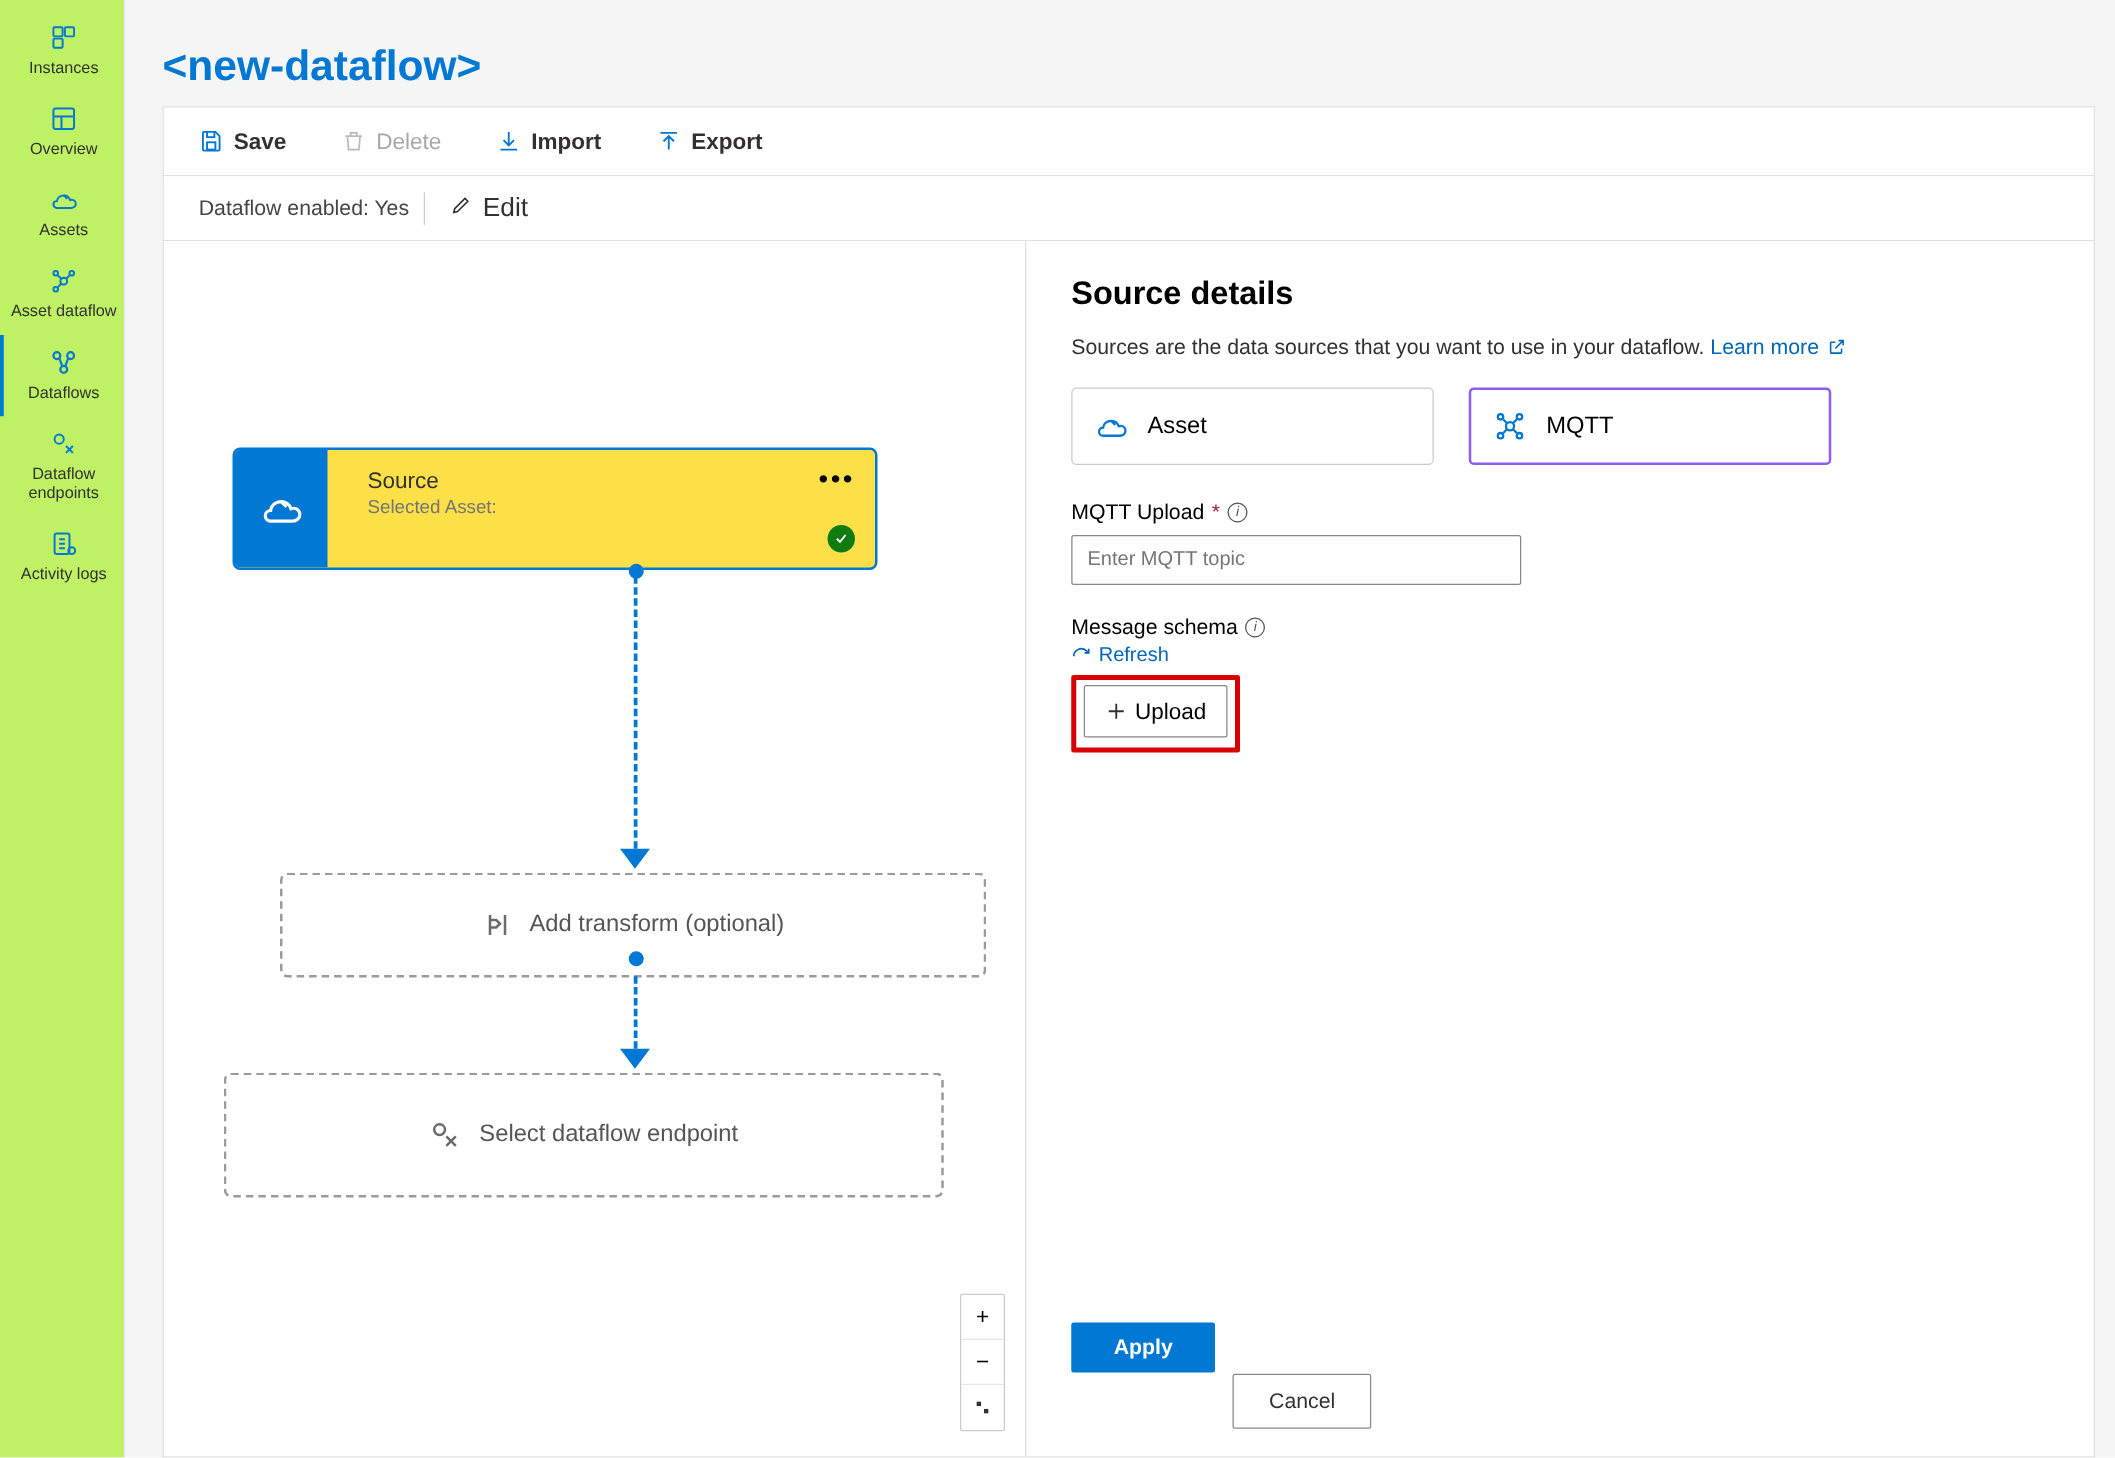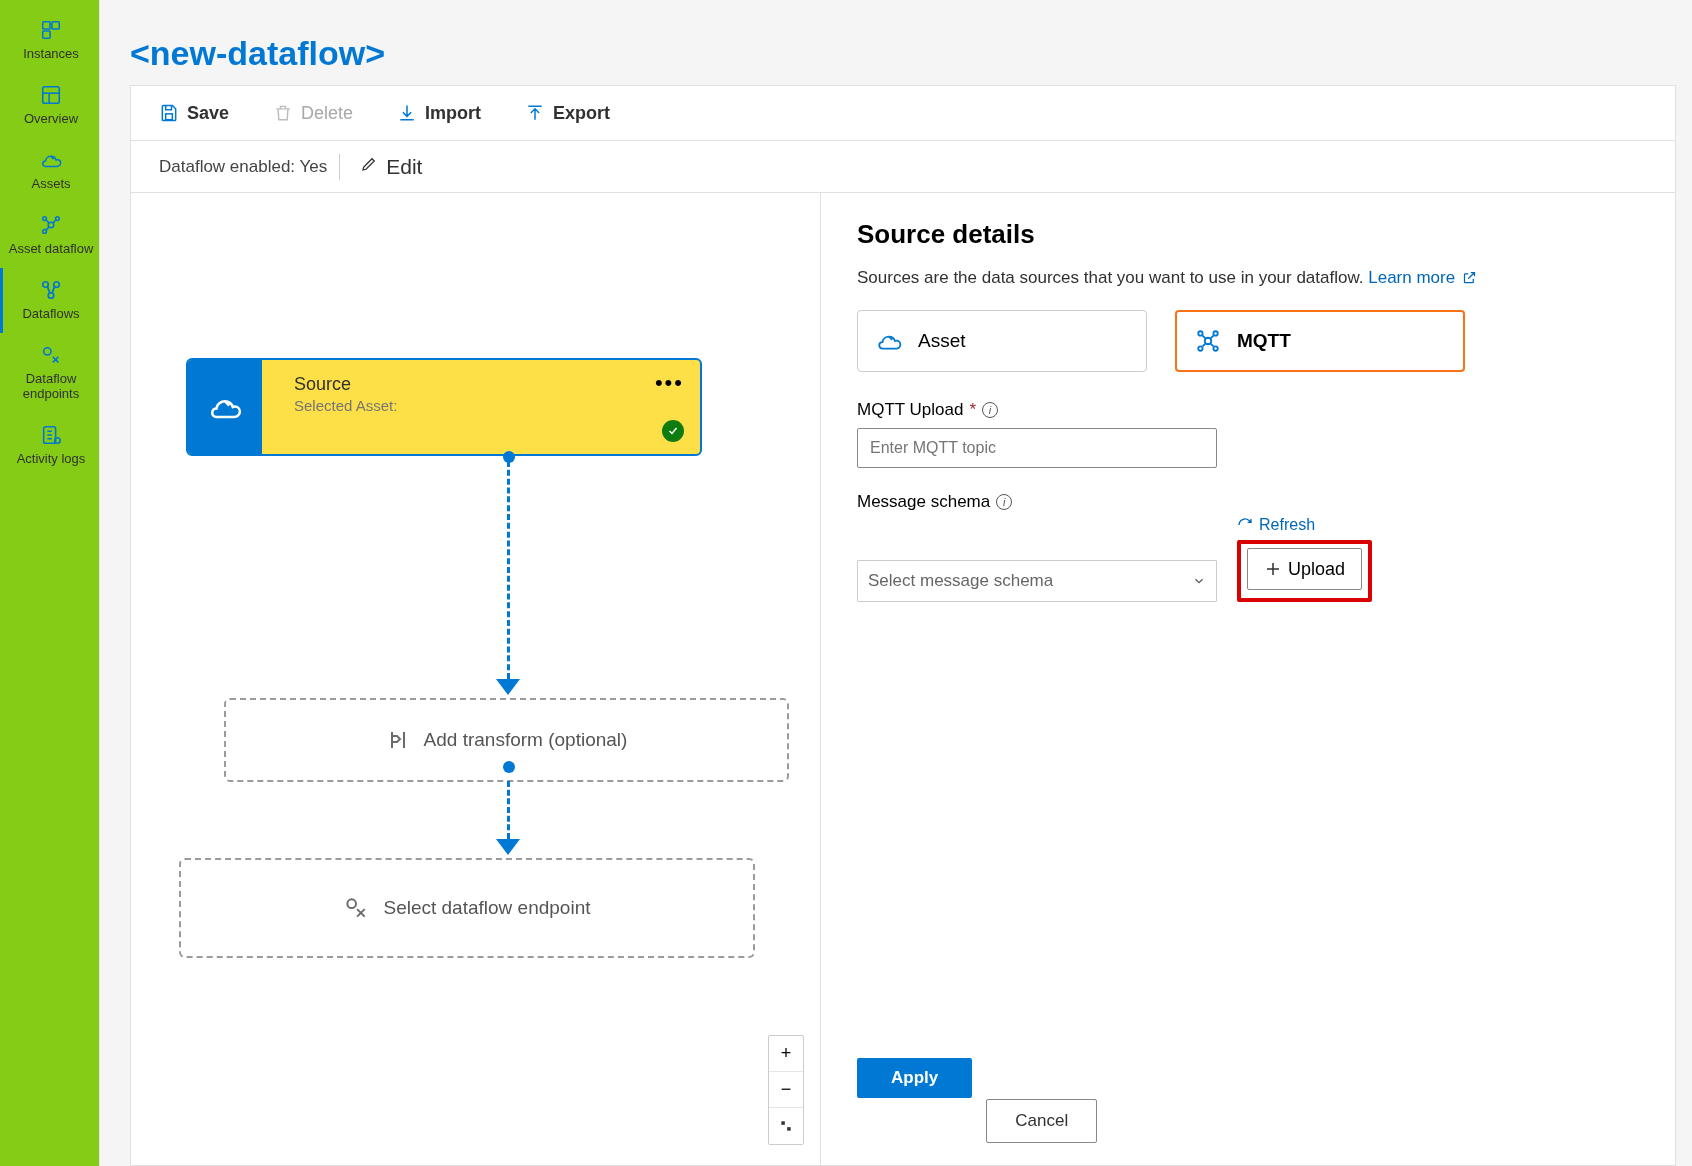--- a/index.html
+++ b/index.html
@@ -1,19 +1,19 @@
 <!DOCTYPE html>
 <html><head>
 <meta charset="utf-8">
 <style>
 * { box-sizing: border-box; margin: 0; padding: 0; font-family: "Segoe UI", -apple-system, sans-serif; }
 body { background: #f5f5f5; width: 1692px; height: 1166px; overflow: hidden; display: flex; }
 
 
-.sidebar { width: 100px; background: #84cc16; border-right: 1px solid #e5e5e5; display: flex; flex-direction: column; padding-top: 8px; }
+.sidebar { width: 100px; background: #bef264; border-right: 1px solid #e5e5e5; display: flex; flex-direction: column; padding-top: 8px; }
 .sidebar-item { display: flex; flex-direction: column; align-items: center; padding: 10px 4px 12px; cursor: pointer; text-align: center; font-size: 13px; color: #323130; border-left: 3px solid transparent; }
 .sidebar-item.active { border-left: 3px solid #0078d4; }
 .sidebar-item .icon { width: 24px; height: 24px; margin-bottom: 4px; display: flex; align-items: center; justify-content: center; }
 
 
 .main { flex: 1; display: flex; flex-direction: column; padding: 28px 16px 0 30px; }
 .page-title { color: #0078d4; font-size: 34px; font-weight: 600; padding: 6px 0 12px 0; }
 
 
 .toolbar { background: #fff; border: 1px solid #e0e0e0; display: flex; align-items: center; height: 56px; padding: 0 20px; gap: 28px; }
@@ -52,21 +52,21 @@
 .zoom-ctrl div { height:36px; display:flex; align-items:center; justify-content:center; border-bottom:1px solid #e5e5e5; font-size:18px; cursor:pointer; }
 .zoom-ctrl div:last-child{ border-bottom:none; }
 
 
 .panel-heading { font-size: 26px; font-weight: 600; margin-bottom: 18px; }
 .panel-desc { font-size: 17px; color: #323130; margin-bottom: 22px; }
 .panel-desc a { color: #0067b8; text-decoration: none; }
 
 .option-row { display: flex; gap: 28px; margin-bottom: 28px; }
 .option-card { width: 290px; height: 62px; border: 1px solid #ccc; border-radius: 4px; display: flex; align-items: center; gap: 16px; padding: 0 18px; font-size: 19px; cursor: pointer; background:#fff; }
-.option-card.selected { border: 2px solid #f97316; font-weight: bold; }
+.option-card.selected { border: 2px solid #8b5cf6; }
 
 .field-label { font-size: 17px; margin-bottom: 8px; display: flex; align-items: center; gap: 6px; }
 .req { color: #a4262c; }
 .info-circle { width:16px; height:16px; border:1px solid #555; border-radius:50%; display:inline-flex; align-items:center; justify-content:center; font-size:11px; color:#555; font-style:italic;}
 
 .text-input { width: 360px; height: 40px; border: 1px solid #8a8886; padding: 0 12px; font-size: 16px; border-radius:2px; }
 .select-input { width: 360px; height: 42px; border: 1px solid #8a8886; border-top:none; border-left:none; border-right:none; padding: 0 10px; font-size: 17px; display:flex; align-items:center; justify-content:space-between; color:#666; cursor:pointer; background:#fff; border:1px solid #ccc; border-radius:1px;}
 .refresh-link{ color:#0067b8; font-size:16px; display:flex; align-items:center; gap:6px; cursor:pointer; margin-bottom:6px; }
 .upload-btn { height: 42px; border: 1px solid #8a8886; background: #fff; display:inline-flex; align-items:center; gap:6px; padding:0 16px; font-size:18px; cursor:pointer; border-radius:2px;}
 .highlight-box { border: 4px solid #d80000; padding: 4px 6px 8px 6px; display:inline-block; border-radius:2px;}
@@ -320,30 +320,20 @@
       </div>
 
       <div>
         <div style="display:flex; align-items:flex-end; gap:280px; margin-bottom:4px;">
           <div class="field-label" style="margin-bottom:0;">
             <span>Message schema</span>
             <span class="info-circle">i</span>
           </div>
         </div>
         <div style="display:flex; align-items:flex-end; gap:20px;">
-          <div>
-            <div class="select-input">
-              <span>Select message schema</span>
-              <span>
-                <svg width="14" height="14" viewBox="0 0 24 24" fill="none" stroke="#555" stroke-width="2">
-                    <path d="M6 9l6 6 6-6"></path>
-                  </svg>
-              </span>
-            </div>
-          </div>
           <div>
             <div class="refresh-link">
               <span>
                 <svg width="16" height="16" viewBox="0 0 24 24" fill="none" stroke="#0067b8" stroke-width="2">
                     <path d="M3 12a9 9 0 0 1 15-6.7L21 8M21 3v5h-5"></path>
                   </svg>
               </span>
               <span>Refresh</span>
             </div>
             <span class="highlight-box">

